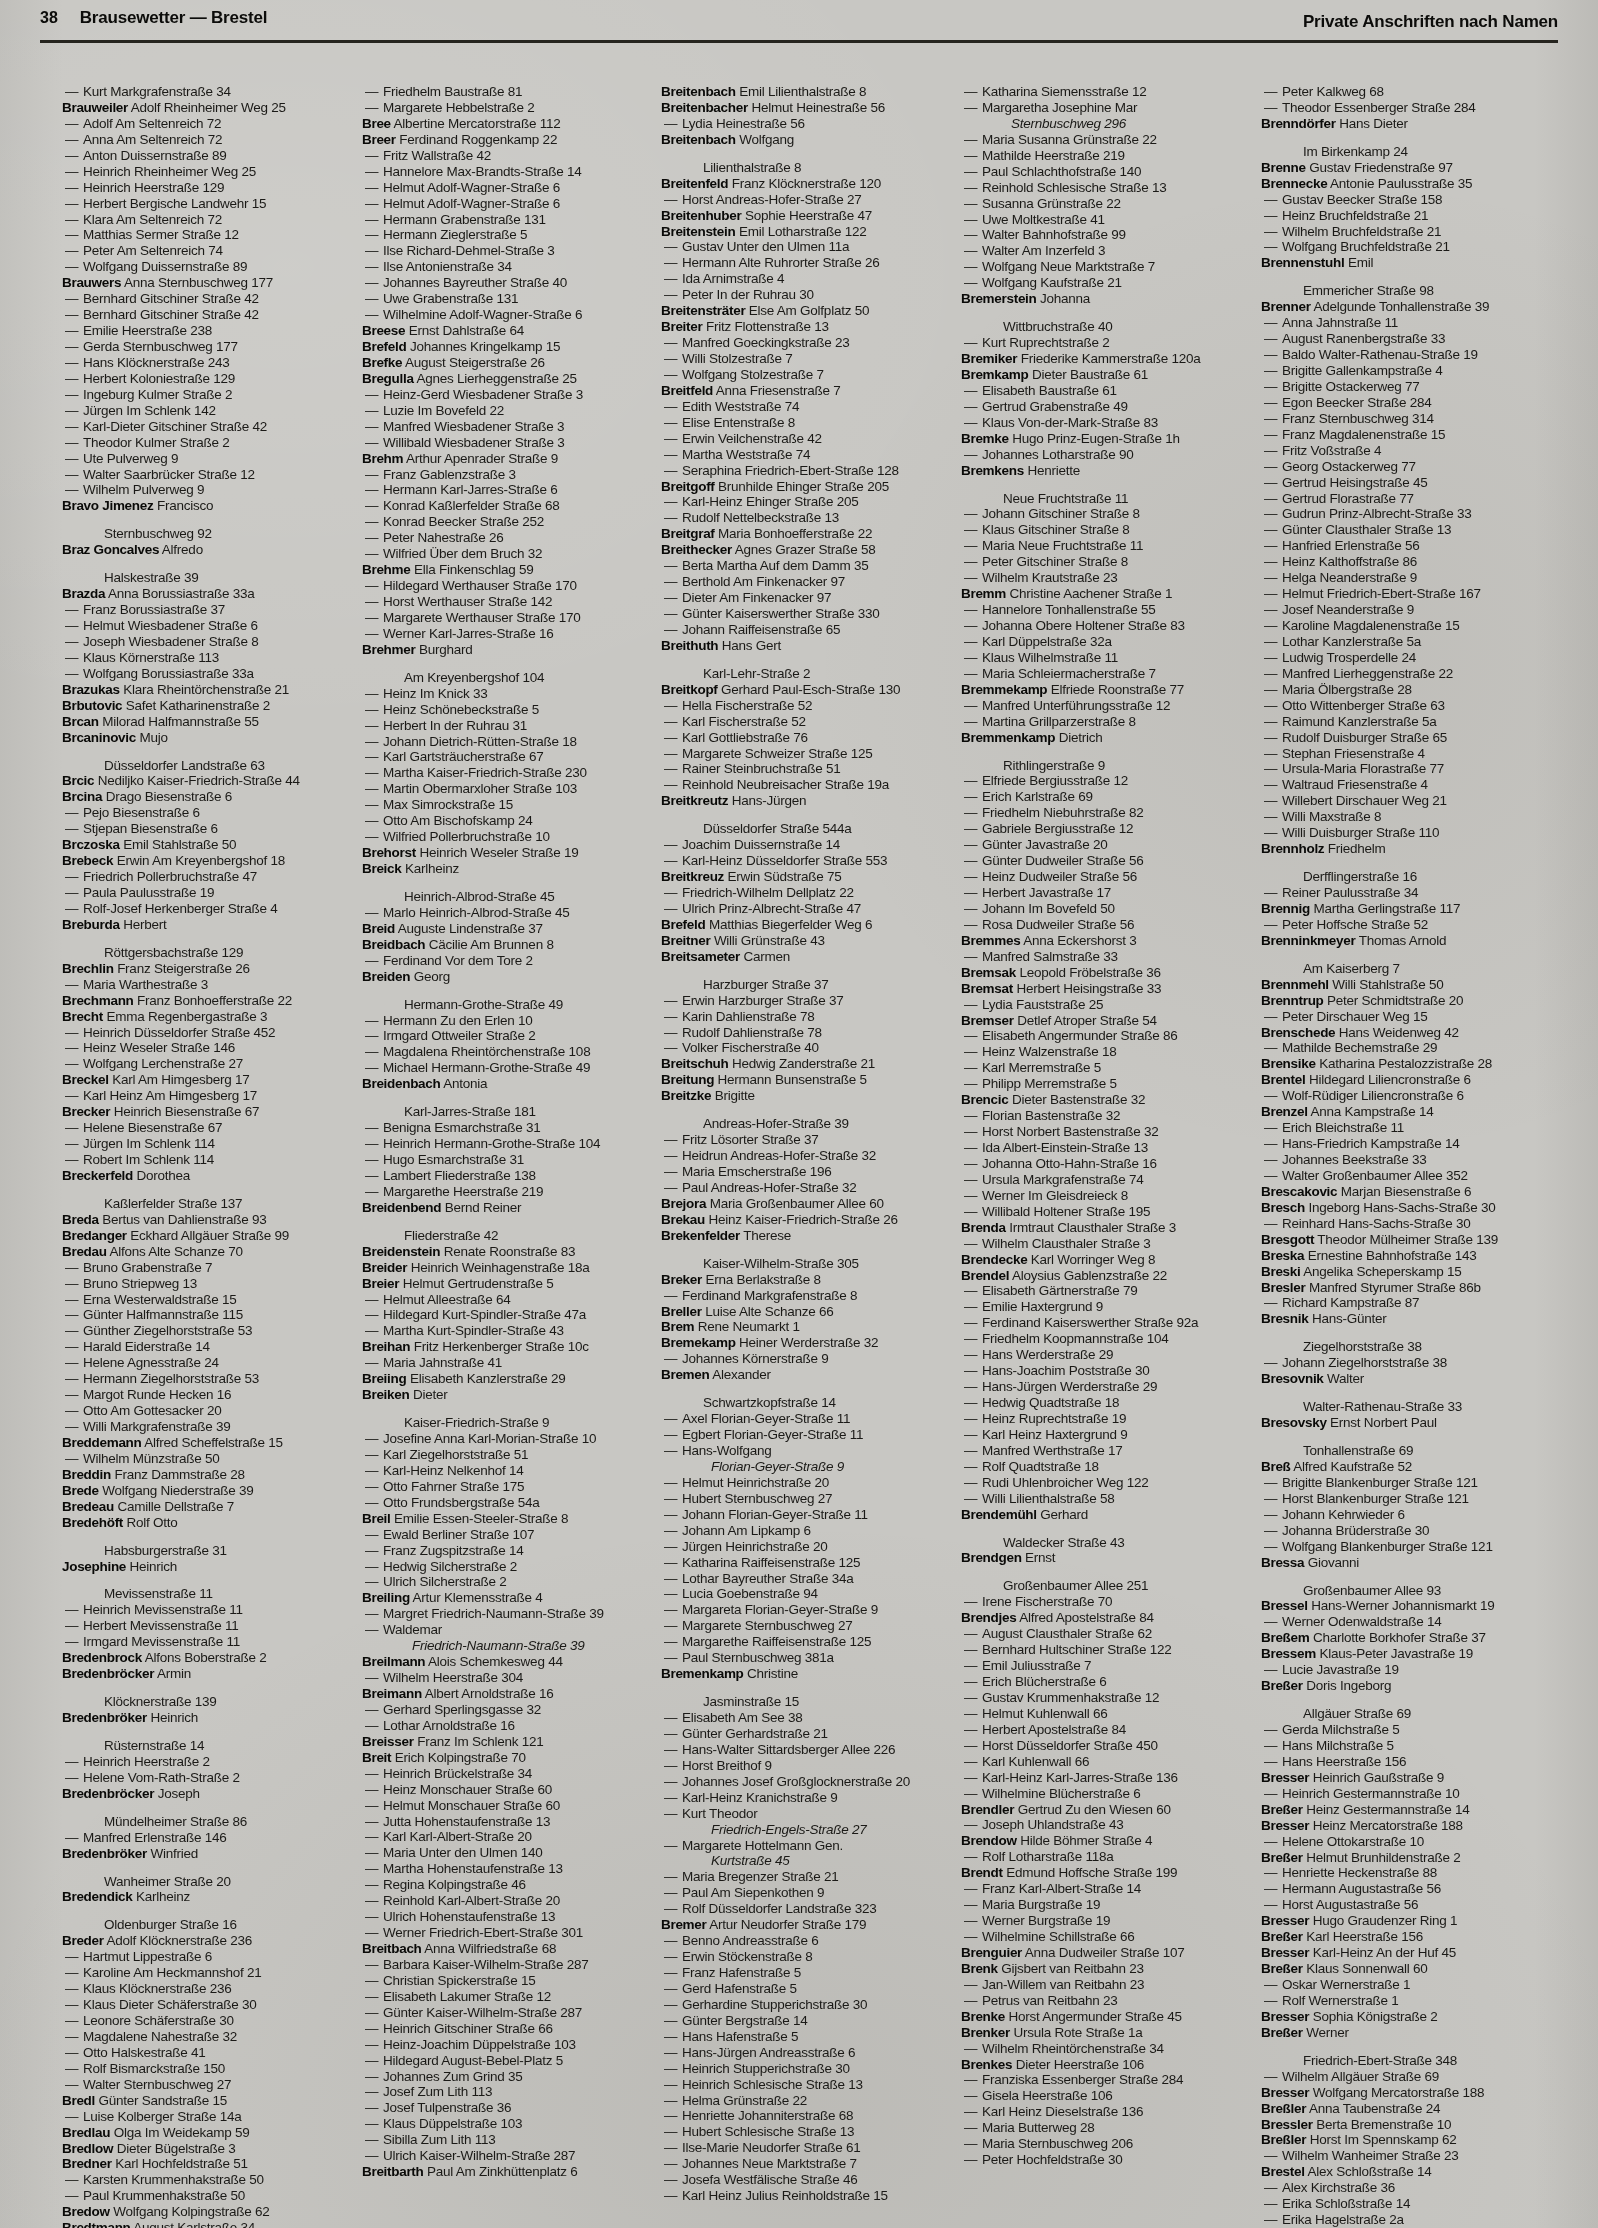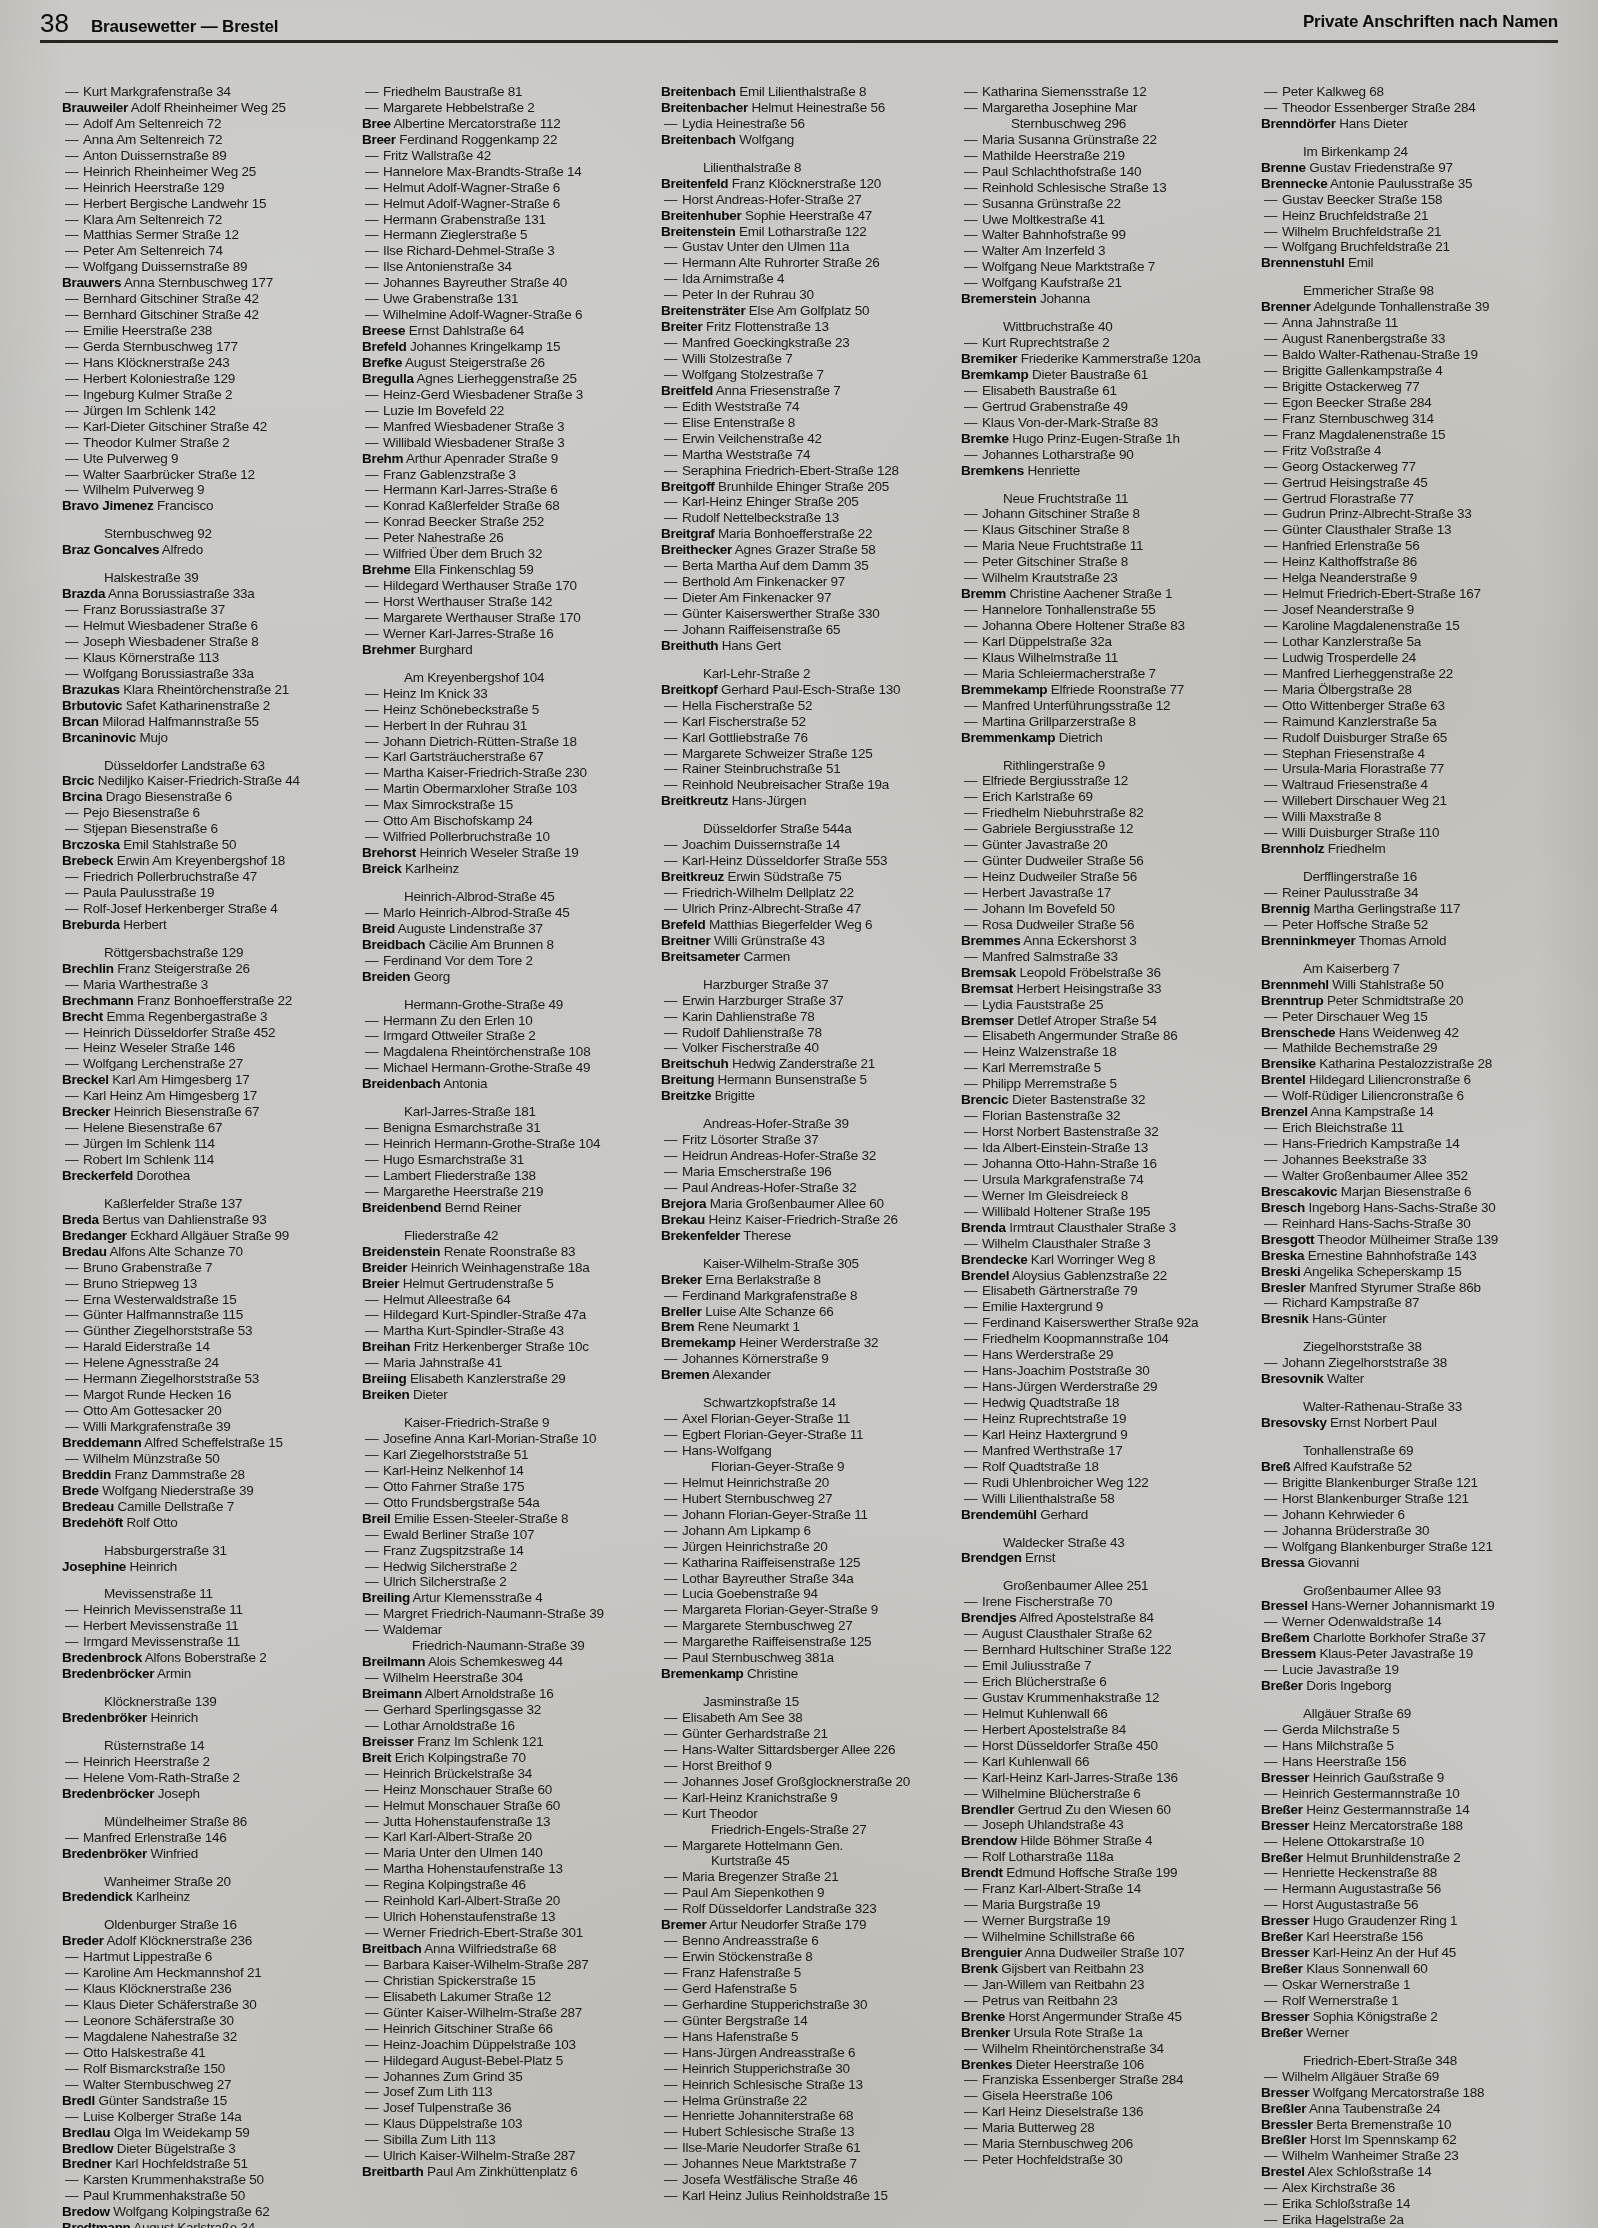--- a/index.html
+++ b/index.html
@@ -11,35 +11,35 @@
   body::before{
     content:"";position:absolute;inset:0;pointer-events:none;
     background:
       radial-gradient(1200px 800px at 18% 12%, rgba(255,255,255,0.10), rgba(255,255,255,0) 60%),
       radial-gradient(1000px 900px at 85% 30%, rgba(90,85,75,0.08), rgba(0,0,0,0) 55%),
       radial-gradient(1400px 1000px at 50% 95%, rgba(80,78,70,0.10), rgba(0,0,0,0) 60%),
       linear-gradient(90deg, rgba(60,58,52,0.07), rgba(0,0,0,0) 4%, rgba(0,0,0,0) 96%, rgba(60,58,52,0.09));
   }
   .hdr{position:absolute;top:8px;left:40px;right:40px;height:30px;color:#0c0c0a;}
   .hdr-left{position:absolute;left:0;top:0;display:flex;align-items:baseline;}
-  .pagenum{font-size:26px;font-weight:normal;letter-spacing:0;}
+  .pagenum{font-size:16px;font-weight:bold;letter-spacing:0;}
   .range{font-size:17px;font-weight:bold;margin-left:22px;letter-spacing:-0.2px;}
   .hdr-right{position:absolute;right:0;top:4px;font-size:17px;font-weight:bold;letter-spacing:-0.2px;}
   .rule{position:absolute;top:40px;left:40px;width:1518px;height:2.5px;background:#26251f;}
   .col{position:absolute;top:84px;width:300px;}
   .c1{left:62px}.c2{left:362px}.c3{left:661px}.c4{left:961px}.c5{left:1261px}
   .ln{
     font-size:13.5px;line-height:15.95px;height:15.95px;
     white-space:nowrap;color:#1b1a17;letter-spacing:-0.25px;
   }
   .ln b{color:#0a0a08;letter-spacing:-0.3px;}
   .ln.c{padding-left:21px;position:relative;}
   .ln.c .dash{position:absolute;left:3px;top:0;}
   .ln.w{padding-left:42px;margin-top:12px;}
-  .ln.w2{padding-left:50px;}
+  .ln.w2{padding-left:50px;font-style:italic;}
 </style>
 </head>
 <body>
 
 <div class="hdr">
   <div class="hdr-left">
     <span class="pagenum">38</span>
     <span class="range">Brausewetter — Brestel</span>
   </div>
   <div class="hdr-right">Private Anschriften nach Namen</div>

